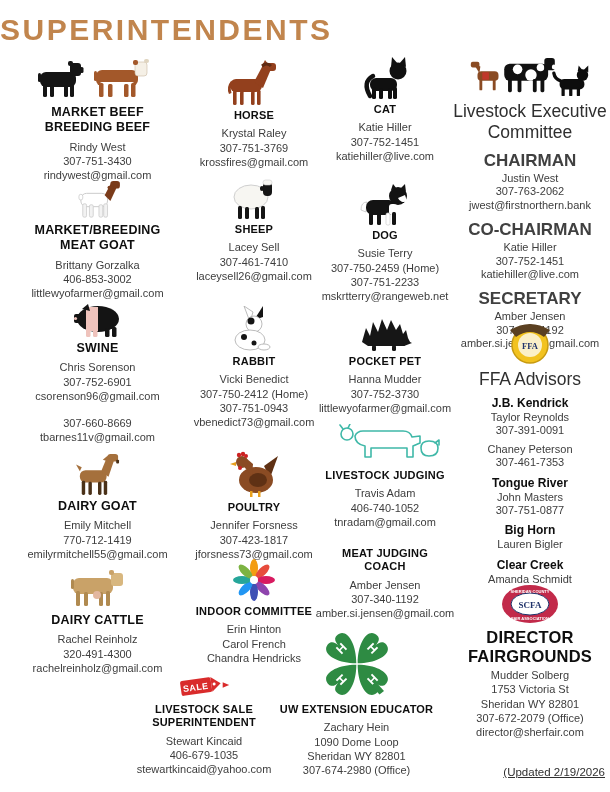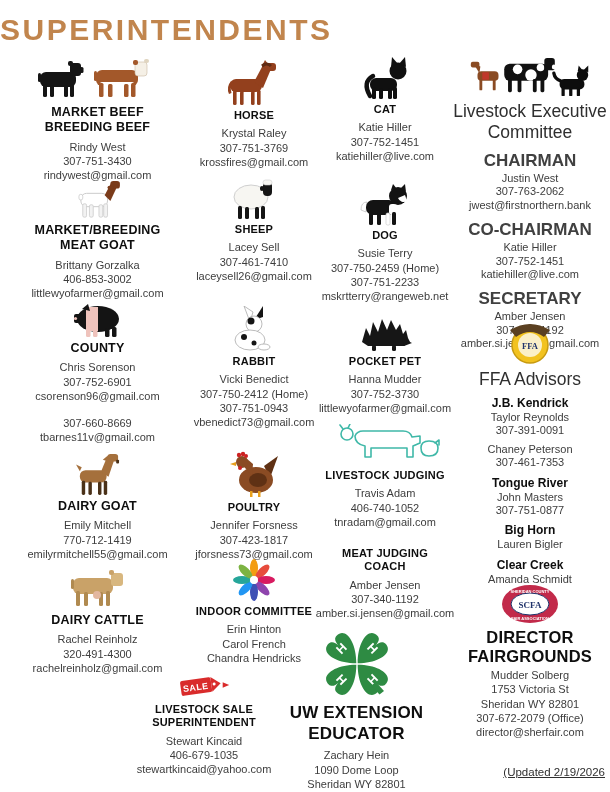--- a/index.html
+++ b/index.html
@@ -4,21 +4,21 @@
 <style>
   html,body{margin:0;padding:0;background:#fff;}
   .page{position:relative;width:610px;height:792px;background:#ffffff;overflow:hidden;
         font-family:"Liberation Sans",sans-serif;}
   .title{position:absolute;top:13px;left:0;width:610px;text-align:left;
          font-size:30px;font-weight:bold;letter-spacing:2.5px;color:#c1854d;}
   .sec{position:absolute;text-align:center;}
   .icon{display:flex;justify-content:center;align-items:flex-end;margin-bottom:3px;}
   .h{font-weight:bold;font-size:12.5px;line-height:1.22;color:#0e0e0e;margin-bottom:4px;letter-spacing:0.2px;}
   .h-md{font-size:11px;}
-  .h-lg{font-size:17px;}
+  .h-lg{font-size:11px;}
   .h-xl{font-size:16.5px;line-height:1.15;margin-bottom:2px;}
   .ln{font-size:11px;line-height:1.3;color:#3d3d3d;}
   .bigtitle{font-size:17.5px;line-height:1.2;color:#2f2f2f;margin:2px 0 3px 0;}
   .role{font-weight:bold;font-size:17px;color:#404040;margin-top:8px;margin-bottom:1px;}
   .gname{font-weight:bold;font-size:12px;color:#0e0e0e;margin-top:6px;margin-bottom:1px;}
   .c4 .ln{font-size:11px;line-height:1.22;}
   .gap{height:13px;}
   .c4 .gap{height:5px;}
   .updated{position:absolute;top:766px;left:440px;width:165px;text-align:right;
            font-size:11.5px;color:#2f2f2f;padding-right:20px;text-decoration:underline;}
@@ -102,21 +102,21 @@
         <rect x="14" y="26" width="4.5" height="9" rx="1.5" fill="#efc3bc"></rect>
         <rect x="21" y="26" width="4.5" height="9" rx="1.5" fill="#efc3bc"></rect>
         <rect x="33" y="26" width="4.5" height="9" rx="1.5" fill="#141414"></rect>
         <rect x="40" y="25" width="4.5" height="10" rx="1.5" fill="#141414"></rect>
         <rect x="2" y="12" width="7" height="9" rx="2" fill="#141414"></rect>
         <circle cx="3.5" cy="16.5" r="1.6" fill="#efc3bc"></circle>
         <polygon points="10,7 16,2 18,9" fill="#141414"></polygon>
       </svg>
     </div>
     <div class="h">
-        <div>COUNTY</div>
+        <div>SWINE</div>
       </div>
     <div class="ln">
         <div>Chris Sorenson</div>
         <div>307-752-6901</div>
         <div>csorenson96@gmail.com</div>
         <div class="gap"></div>
         <div>307-660-8669</div>
         <div>tbarnes11v@gmail.com</div>
       </div>
   </div>

